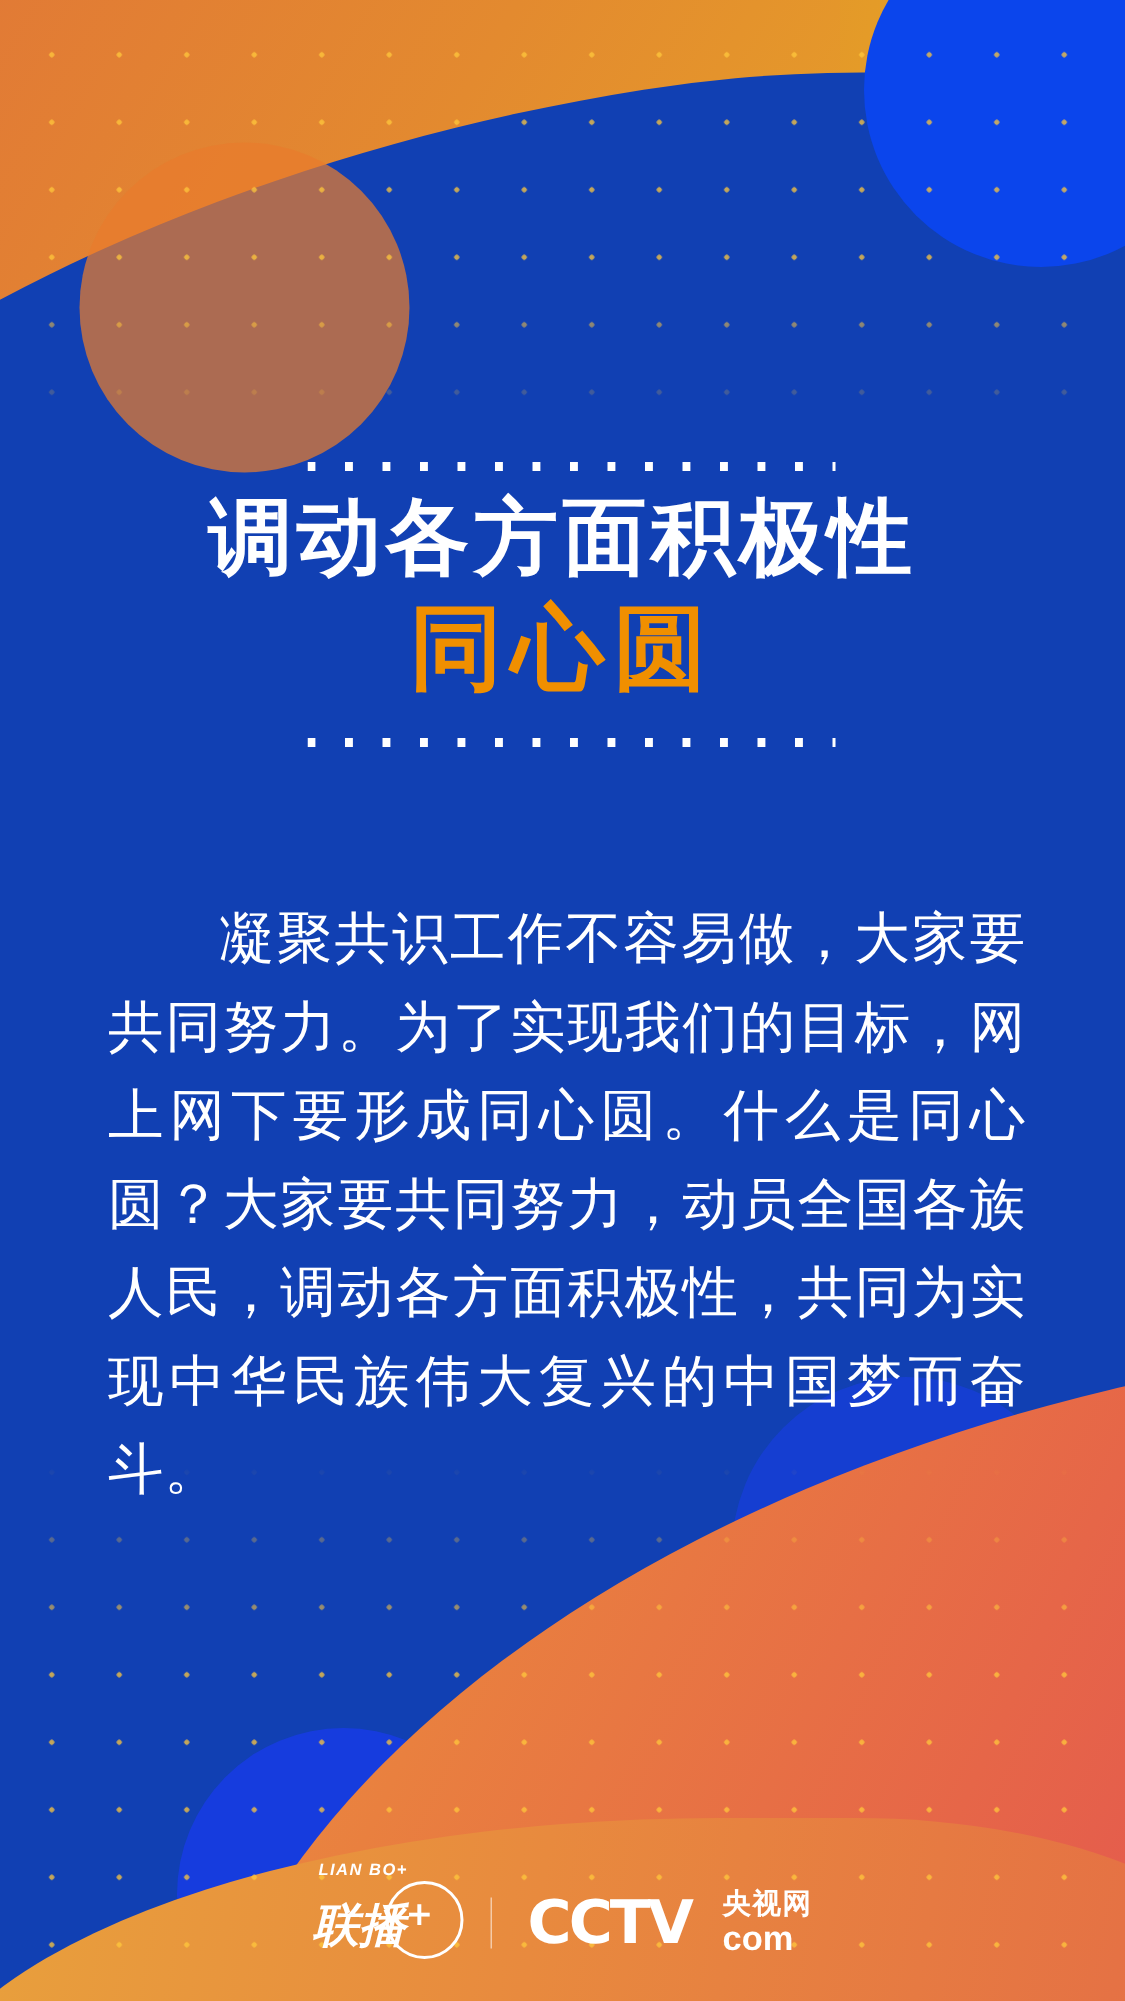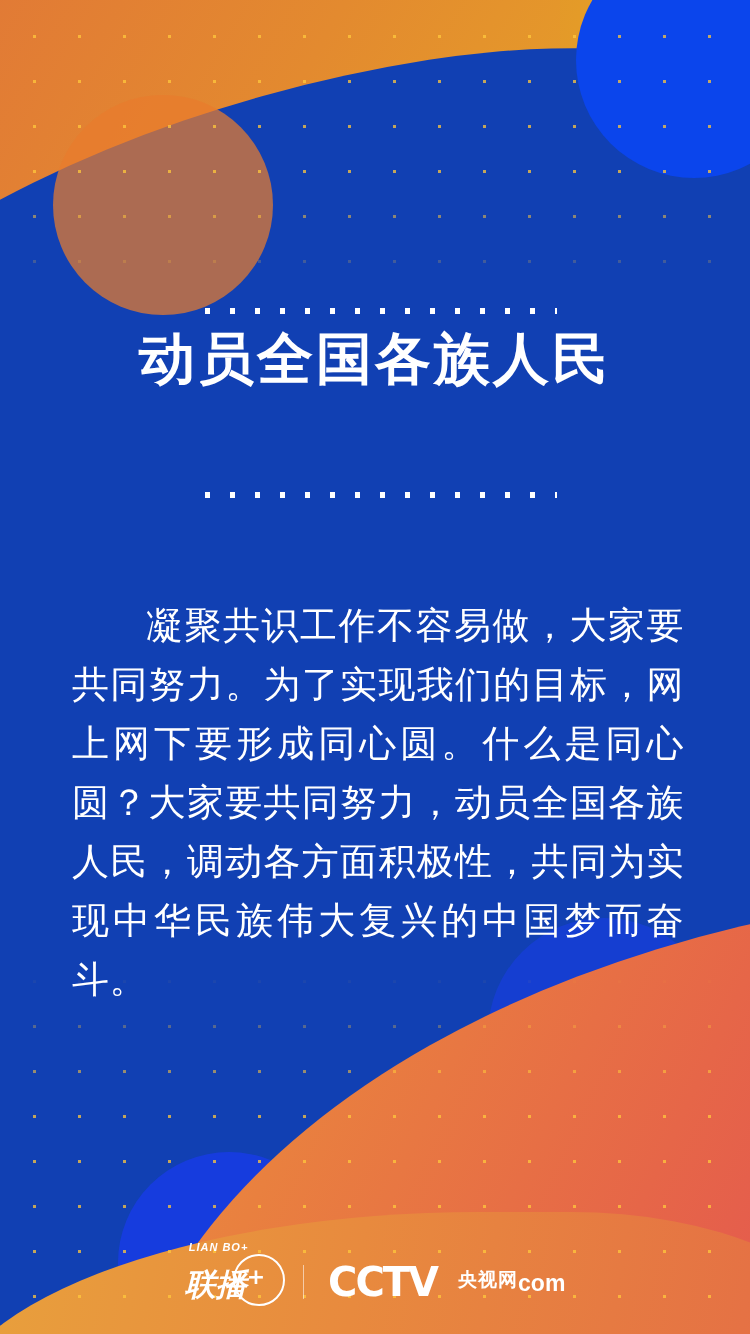--- a/index.html
+++ b/index.html
@@ -219,21 +219,21 @@
   .lb-plus { font-size:22px; font-weight:bold; vertical-align:super; }
 
   .divider { width:1px; height:34px; background:rgba(255,255,255,.55); }
 
   .logo-cctv { display:flex; align-items:center; gap:21px; }
   .cctv-mark {
     font-family:"DejaVu Sans","Liberation Sans",sans-serif;
     font-size:40px; font-weight:bold; color:#fff;
     letter-spacing:-2px; line-height:42px;
   }
-  .cctv-right { display:flex; line-height:1; }
+  .cctv-right { display:flex; flex-direction:column; line-height:1; }
   .cctv-cn { font-size:19px; font-weight:bold; color:#fff; letter-spacing:1px; }
   .cctv-com { font-size:23px; font-weight:bold; color:#fff; letter-spacing:0px; margin-top:2px; }
 </style>
 </head>
 <body>
 
 <div id="poster">
 
   <div class="layer base-blue"></div>
   <div class="layer circuit"></div>
@@ -265,21 +265,22 @@
   <div class="shape blue-circle-mr"></div>
   <div class="shape blue-circle-bl"></div>
   <div class="shape red-sweep"></div>
   <div class="shape red-sweep2"></div>
   <div class="layer dots dots-bottom"></div>
 
   <div class="dotline top"></div>
   <div class="dotline bottom"></div>
 
   <div class="title-block">
-    <div class="title-line1">动员全国各族人民</div>
+    <div class="title-line1">调动各方面积极性</div>
+    <div class="title-line2">同心圆</div>
   </div>
 
   <div class="body-text">凝聚共识工作不容易做，大家要共同努力。为了实现我们的目标，网上网下要形成同心圆。什么是同心圆？大家要共同努力，动员全国各族人民，调动各方面积极性，共同为实现中华民族伟大复兴的中国梦而奋斗。</div>
 
   <div class="footer">
 
     <div class="logo-lianbo">
       <div class="lb-circle"></div>
       <div class="lb-stack">
         <div class="lb-pinyin">LIAN BO+</div>

